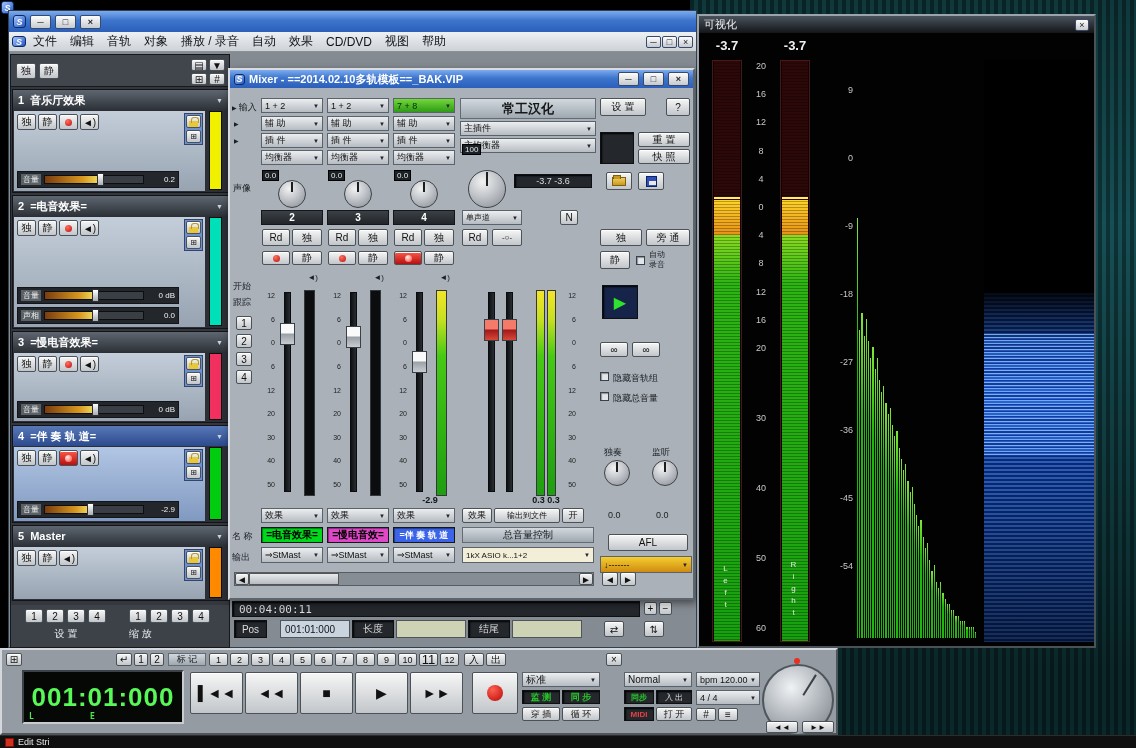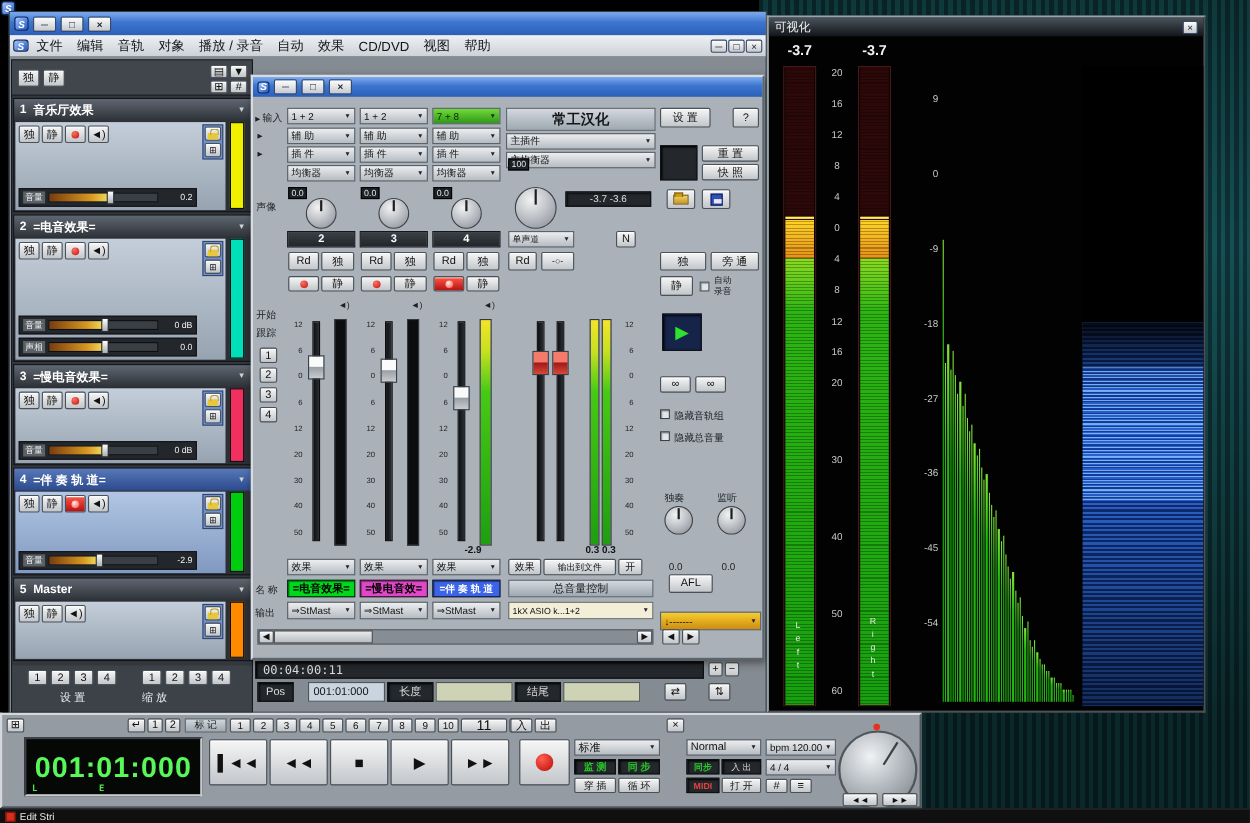--- a/index.html
+++ b/index.html
@@ -313,20 +313,21 @@
 <div class="inset abs" style="left:352px;top:620px;width:42px;height:18px">长度</div>
 <div class="field" style="left:396px;top:620px;width:70px;height:18px;background:#cdd3b4"></div>
 <div class="inset abs" style="left:468px;top:620px;width:42px;height:18px">结尾</div>
 <div class="field" style="left:512px;top:620px;width:70px;height:18px;background:#cdd3b4"></div>
 <button class="b3 abs" style="left:604px;top:621px;width:20px;height:16px">⇄</button>
 <button class="b3 abs" style="left:644px;top:621px;width:20px;height:16px">⇅</button>
 
 <div class="abs mixer">
   <div class="titlebar">
     <span class="appicon" style="width:11px;height:11px">S</span>
+    <span style="flex:1;overflow:hidden;white-space:nowrap">Mixer - ==2014.02.10多轨模板==_BAK.VIP</span>
     <span class="wbtn">─</span>
     <span class="wbtn">□</span>
     <span class="wbtn">×</span>
   </div>
 
   <span class="sclabel arrlab" style="left:2px;top:31px">输入</span>
   <span class="sclabel" style="left:4px;top:50px;font-size:6px">▶</span>
   <span class="sclabel" style="left:4px;top:67px;font-size:6px">▶</span>
   <span class="sclabel" style="left:3px;top:112px">声像</span>
   <span class="sclabel" style="left:3px;top:210px">开始</span>
@@ -518,21 +519,21 @@
     <span class="sclabel" style="left:6px;top:350px">独奏</span>
     <span class="sclabel" style="left:54px;top:350px">监听</span>
     <span class="knob" style="left:6px;top:364px;width:26px;height:26px">
         <i></i>
       </span>
     <span class="knob" style="left:54px;top:364px;width:26px;height:26px">
         <i></i>
       </span>
     <span class="sclabel" style="left:10px;top:414px">0.0</span>
     <span class="sclabel" style="left:58px;top:414px">0.0</span>
-    <button class="b3 abs" style="left:10px;top:426px;width:40px;height:17px">AFL</button>
+    <button class="b3 abs" style="left:10px;top:438px;width:80px;height:17px">AFL</button>
     <div class="dd abs" style="left:2px;top:460px;width:92px;height:17px;background:linear-gradient(180deg,#f6ce30,#cf8c10)">
         <span>↓</span>
         <span>-------</span>
       </div>
   </div>
 
   <div class="abs" style="left:4px;top:502px;width:360px;height:14px;background:#868d94;border:1px solid #565e64;display:flex">
     <button class="b3" style="width:14px;height:12px">◄</button>
     <span style="width:90px;background:linear-gradient(180deg,#e8eaec,#b8bcc0);border:1px solid #555;display:block"></span>
     <span style="flex:1"></span>
@@ -669,21 +670,21 @@
       <button class="b3" style="width: 19px; height: 13px; font-size: 9px;">1</button>
       <button class="b3" style="width: 19px; height: 13px; font-size: 9px;">2</button>
       <button class="b3" style="width: 19px; height: 13px; font-size: 9px;">3</button>
       <button class="b3" style="width: 19px; height: 13px; font-size: 9px;">4</button>
       <button class="b3" style="width: 19px; height: 13px; font-size: 9px;">5</button>
       <button class="b3" style="width: 19px; height: 13px; font-size: 9px;">6</button>
       <button class="b3" style="width: 19px; height: 13px; font-size: 9px;">7</button>
       <button class="b3" style="width: 19px; height: 13px; font-size: 9px;">8</button>
       <button class="b3" style="width: 19px; height: 13px; font-size: 9px;">9</button>
       <button class="b3" style="width: 19px; height: 13px; font-size: 9px;">10</button>
-      <button class="b3" style="width: 42px; height: 13px; font-size: 13px;">11</button>
+      <button class="b3" style="width: 19px; height: 13px; font-size: 13px;">11</button>
       <button class="b3" style="width: 19px; height: 13px; font-size: 9px;">12</button>
     </div>
   <button class="b3 abs" style="left:462px;top:3px;width:20px;height:13px">入</button>
   <button class="b3 abs" style="left:484px;top:3px;width:20px;height:13px">出</button>
   <button class="b3 abs" style="left:604px;top:3px;width:16px;height:13px">×</button>
 
   <div class="lcd">
     <span>001:01:000</span>
     <span class="lcdsub" style="left:5px;bottom:1px">L</span>
     <span class="lcdsub" style="left:66px;bottom:1px">E</span>

